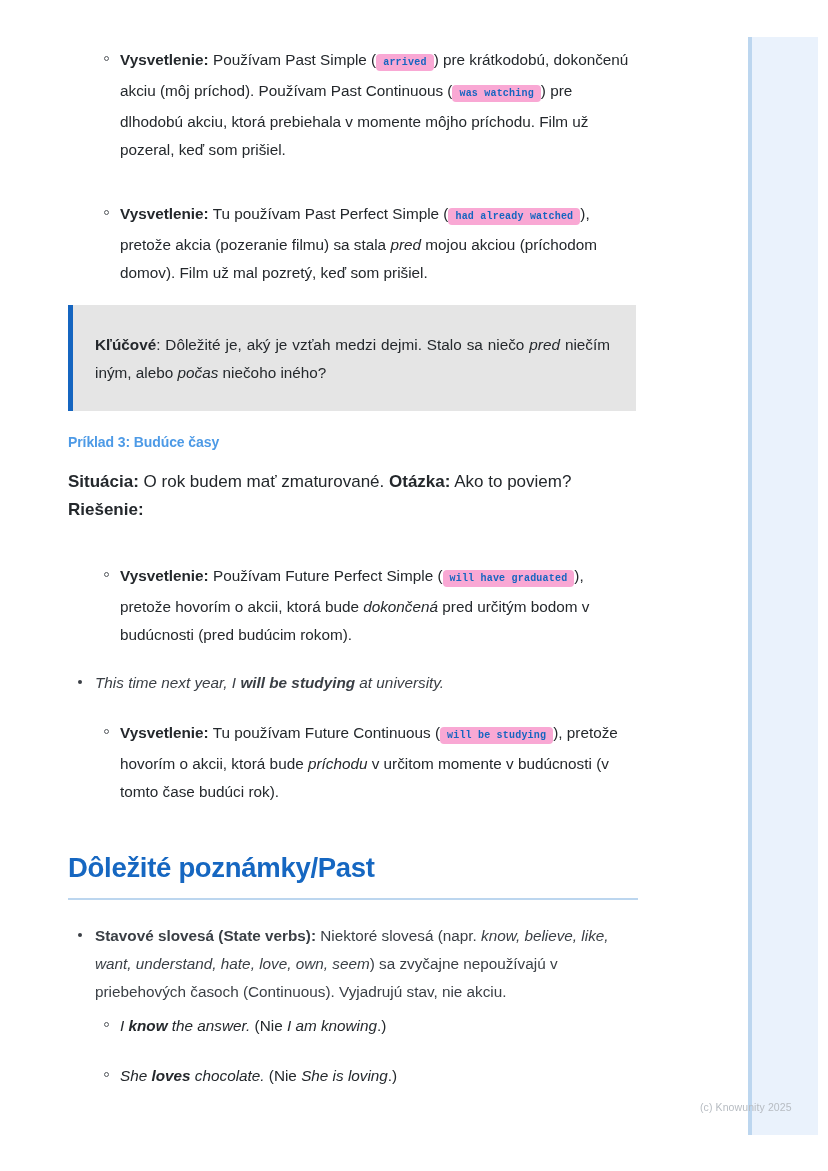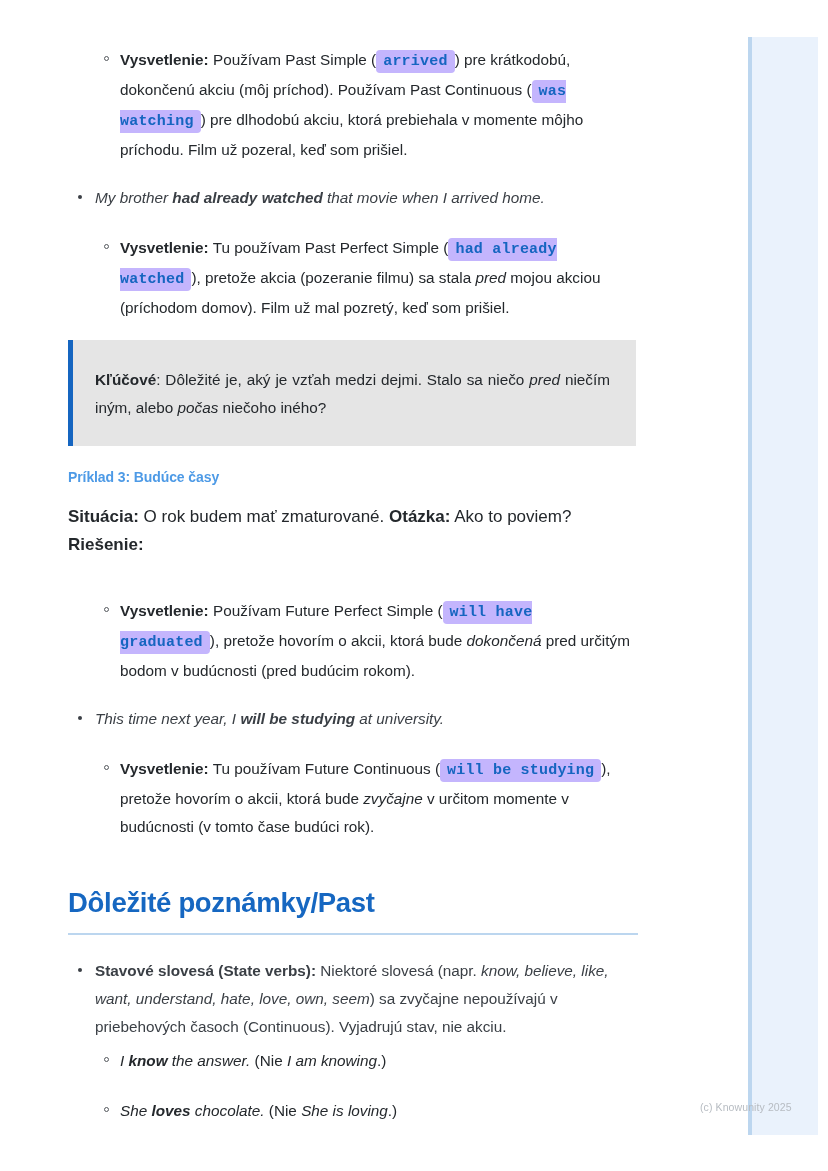--- a/index.html
+++ b/index.html
@@ -92,24 +92,24 @@
   .spacer-10 { height: 10px; }
   .spacer-22 { height: 22px; }
 
   
   em, .it { font-style: italic; }
   .b  { font-weight: bold; }
   .bi { font-weight: bold; font-style: italic; }
 
   code, .code {
     font-family: "Liberation Mono", "DejaVu Sans Mono", monospace;
-    font-size: 15px;
+    font-size: 10px;
     font-weight: bold;
     color: #1565c0;
-    background: #c4b5fd;
+    background: #f9a8d4;
     border-radius: 4px;
     padding: 3px 7px;
     white-space: normal;
     letter-spacing: .2px;
   }
 
   
   .callout {
     margin: 18px 0 0 68px;
     width: 568px;
@@ -176,24 +176,20 @@
 
     <div class="spacer-16"></div>
 
     <li class="l2">
       <span class="ring"></span>
       <span class="b">Vysvetlenie:</span><span> Používam Past Simple (</span><code>arrived</code><span>) pre krátkodobú, dokončenú akciu (môj príchod). Používam Past Continuous (</span><code>was watching</code><span>) pre dlhodobú akciu, ktorá prebiehala v momente môjho príchodu. Film už pozeral, keď som prišiel.</span>
     </li>
 
     <div class="spacer-16"></div>
 
-    <li class="l1">
-      <span class="dot"></span>
-      <span class="it">My brother </span><span class="bi">had already watched</span><span class="it"> that movie when I arrived home.</span>
-    </li>
 
     <div class="spacer-16"></div>
 
     <li class="l2">
       <span class="ring"></span>
       <span class="b">Vysvetlenie:</span><span> Tu používam Past Perfect Simple (</span><code>had already watched</code><span>), pretože akcia (pozeranie filmu) sa stala </span><em>pred</em><span> mojou akciou (príchodom domov). Film už mal pozretý, keď som prišiel.</span>
     </li>
   </ul>
 
   <div class="callout">
@@ -221,21 +217,21 @@
 
     <li class="l1">
       <span class="dot"></span>
       <span class="it">This time next year, I </span><span class="bi">will be studying</span><span class="it"> at university.</span>
     </li>
 
     <div class="spacer-16"></div>
 
     <li class="l2">
       <span class="ring"></span>
-      <span class="b">Vysvetlenie:</span><span> Tu používam Future Continuous (</span><code>will be studying</code><span>), pretože hovorím o akcii, ktorá bude </span><em>zvyčajne</em><span> v určitom momente v budúcnosti (v tomto čase budúci rok).</span>
+      <span class="b">Vysvetlenie:</span><span> Tu používam Future Continuous (</span><code>will be studying</code><span>), pretože hovorím o akcii, ktorá bude </span><em>príchodu</em><span> v určitom momente v budúcnosti (v tomto čase budúci rok).</span>
     </li>
   </ul>
 
   <h1 class="h-main">Dôležité poznámky/Past</h1>
   <div class="rule"></div>
 
   <div class="spacer-22"></div>
 
   <ul>
     <li class="l1">

